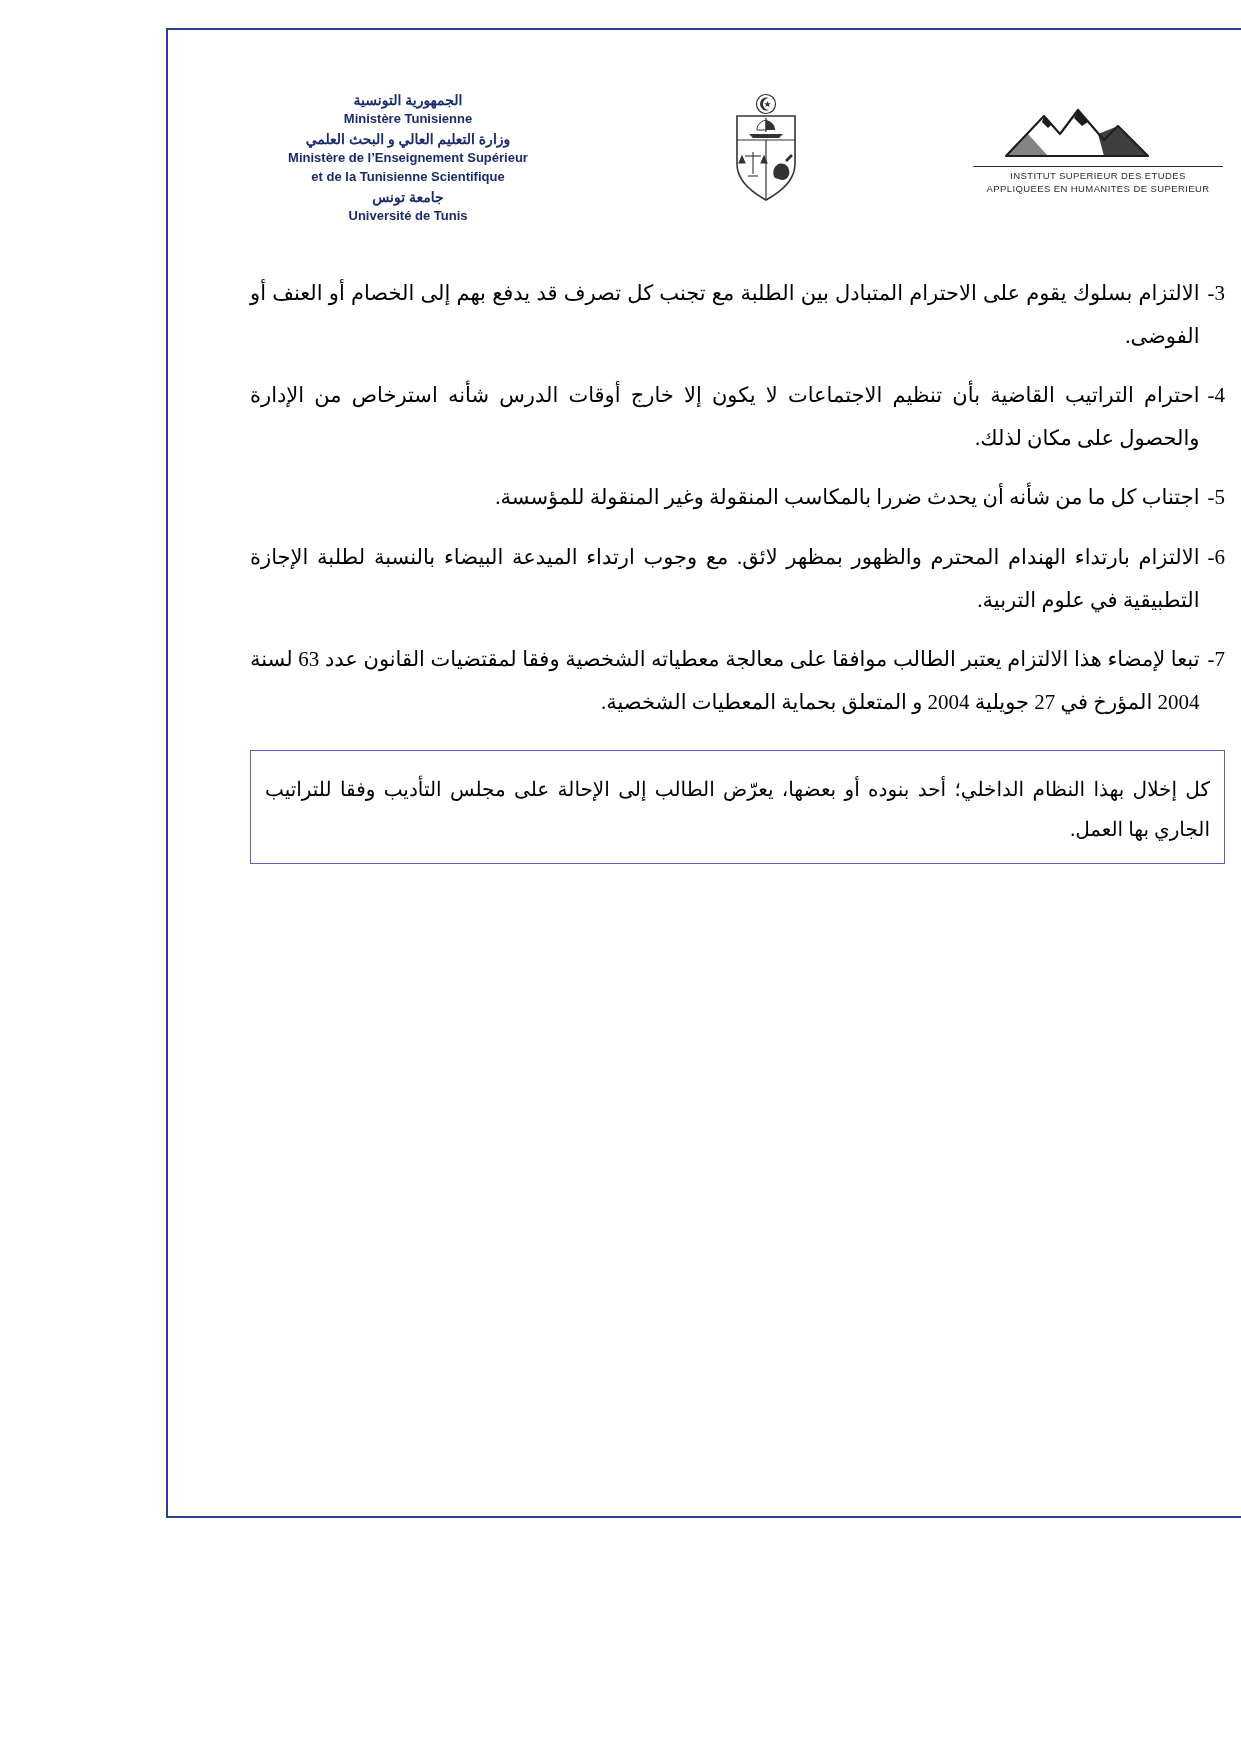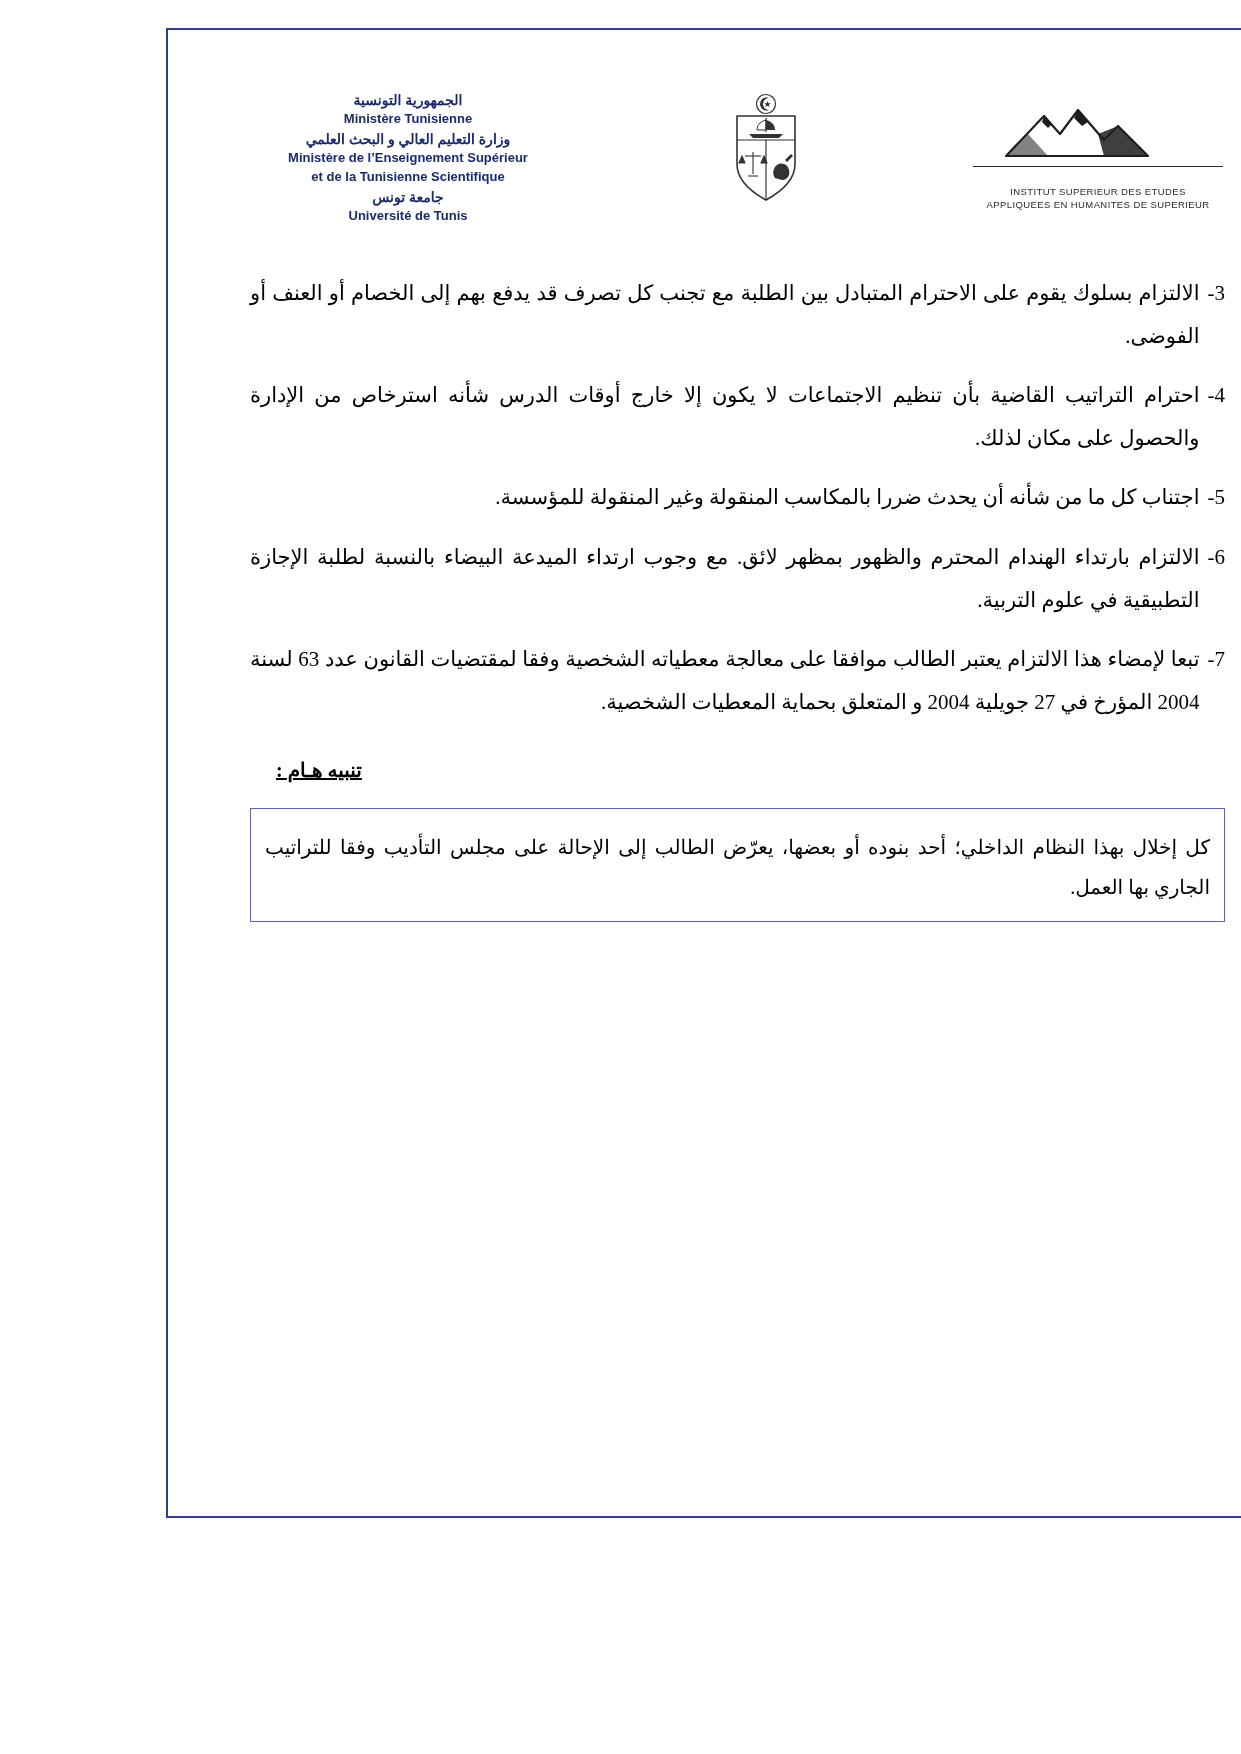--- a/index.html
+++ b/index.html
@@ -84,21 +84,21 @@
     margin-top: -4px;
   }
   .logo-sub {
     font-family: "Liberation Sans", sans-serif;
     font-size: 9.5px;
     color: #2b2b2b;
     letter-spacing: 0.4px;
     line-height: 1.35;
     margin-top: 4px;
     border-top: 1.5px solid #2b2b2b;
-    padding-top: 19px;
+    padding-top: 3px;
   }
 
   
   .body-list {
     margin-top: 46px;
     padding: 0 28px 0 22px;
   }
   .clause {
     display: flex;
     flex-direction: row;
@@ -226,21 +226,20 @@
       <div class="clause">
         <div class="clause-num">6-</div>
         <div class="clause-text">الالتزام بارتداء الهندام المحترم والظهور بمظهر لائق. مع وجوب ارتداء الميدعة البيضاء بالنسبة لطلبة الإجازة التطبيقية في علوم التربية.</div>
       </div>
 
       <div class="clause">
         <div class="clause-num">7-</div>
         <div class="clause-text">تبعا لإمضاء هذا الالتزام يعتبر الطالب موافقا على معالجة معطياته الشخصية وفقا لمقتضيات القانون عدد 63 لسنة 2004 المؤرخ في 27 جويلية 2004 و المتعلق بحماية المعطيات الشخصية.</div>
       </div>
 
-      <div class="notice-label">تنبيه هـام :</div>
 
       <div class="notice-box">
         <span>كل إخلال بهذا النظام الداخلي؛ أحد بنوده أو بعضها، يعرّض الطالب إلى الإحالة على مجلس التأديب وفقا للتراتيب الجاري بها العمل.</span>
       </div>
     </div>
 
   </div>
 </div>
 
 </body></html>

